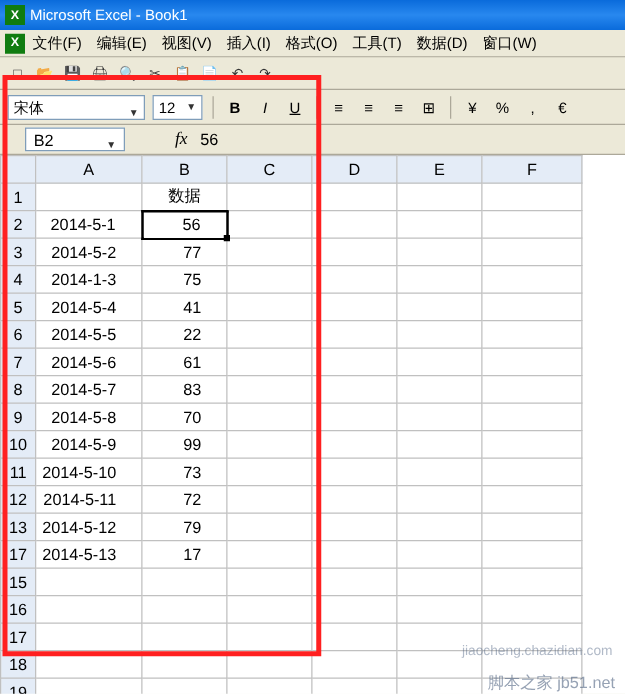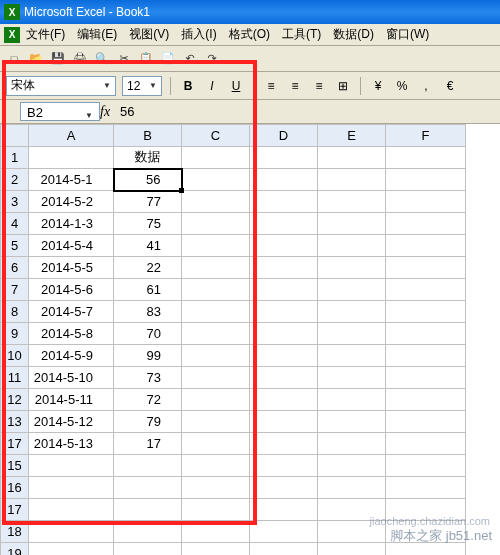--- a/index.html
+++ b/index.html
@@ -5,49 +5,49 @@
 * { margin: 0; padding: 0; box-sizing: border-box; font-family: "SimSun", Arial, sans-serif; }
 body { background: #ece9d8; width: 500px; height: 555px; overflow: hidden; position: relative; }
 .titlebar { background: linear-gradient(#0a6bdb,#2888ef,#0a6bdb); height: 24px; display: flex; align-items: center; padding: 0 4px; color: #fff; font-size: 12px; }
 .titlebar .icon { width: 16px; height: 16px; background: #107c10; margin-right: 4px; display: flex; align-items: center; justify-content: center; font-size: 10px; font-weight: bold; }
 .menubar { background: #ece9d8; height: 22px; display: flex; align-items: center; padding: 0 4px; border-bottom: 1px solid #aca899; font-size: 12px; }
 .menubar .xicon { width: 16px; height: 16px; background: #107c10; color: #fff; font-size: 10px; display: flex; align-items: center; justify-content: center; margin-right: 6px; font-weight: bold; }
 .menubar span { margin-right: 12px; cursor: default; }
 .toolbar { background: #ece9d8; height: 26px; border-bottom: 1px solid #aca899; display: flex; align-items: center; padding: 0 4px; gap: 2px; }
 .tbtn { width: 20px; height: 20px; display: flex; align-items: center; justify-content: center; font-size: 11px; color: #333; border: 1px solid transparent; }
 .fmtbar { background: #ece9d8; height: 28px; border-bottom: 1px solid #aca899; display: flex; align-items: center; padding: 0 6px; gap: 6px; font-size: 12px; }
-.fontbox { border: 1px solid #7f9db9; background: #fff; height: 20px; width: 110px; padding: 0 4px; display: flex; align-items: center; justify-content: space-between; }
+.fontbox { border: 1px solid #7f9db9; background: #fff; height: 20px; width: 110px; padding: 0 4px; display: flex; align-items: flex-end; justify-content: space-between; }
 .sizebox { border: 1px solid #7f9db9; background: #fff; height: 20px; width: 40px; padding: 0 4px; display: flex; align-items: center; justify-content: space-between; }
 .dd { font-size: 8px; color: #333; }
 .fbtn { width: 18px; height: 18px; display: flex; align-items: center; justify-content: center; border: 1px solid transparent; font-size: 12px; }
 .fbtn.b { font-weight: bold; }
 .fbtn.i { font-style: italic; }
 .fbtn.u { text-decoration: underline; }
 .sep { width: 1px; height: 18px; background: #aca899; margin: 0 2px; }
 .namebar { background: #ece9d8; height: 24px; border-bottom: 1px solid #aca899; display: flex; align-items: center; padding: 0 10px; font-size: 13px; }
 .namebox { border: 1px solid #7f9db9; background: #fff; height: 19px; width: 80px; padding: 0 6px; display: flex; align-items: flex-end; justify-content: space-between; margin-left: 10px; }
-.fx { font-style: italic; font-family: serif; font-size: 14px; }
+.fx { margin-left: 40px; font-style: italic; font-family: serif; font-size: 14px; }
 .fxval { margin-left: 10px; font-size: 13px; }
 .sheet { position: relative; background: #fff; }
 table { border-collapse: collapse; font-size: 13px; }
 th, td { border: 1px solid #c0c0c0; height: 22px; text-align: center; background: #fff; }
 th { background: #e4ecf7; font-weight: normal; color: #000; }
 .rowhdr { background: #e4ecf7; width: 28px; text-align: center; }
 .colA { width: 85px; }
 .colB { width: 68px; }
 .colC { width: 68px; }
 .colD { width: 68px; }
 .colE { width: 68px; }
 .colF { width: 80px; }
 td.right { text-align: right; padding-right: 20px; }
 td.center { text-align: center; }
 .selcell { border: 2px solid #000 !important; position: relative; }
 .selcell::after { content: ''; position: absolute; right: -3px; bottom: -3px; width: 5px; height: 5px; background: #000; }
 .redbox { position: absolute; border: 4px solid #ff2020; pointer-events: none; z-index: 10; }
-.watermark { position: absolute; right: 8px; bottom: 10px; font-size: 13px; color: rgba(80,100,130,0.6); z-index: 20; pointer-events: none; }
+.watermark { position: absolute; right: 8px; bottom: 0; font-size: 13px; color: rgba(80,100,130,0.6); z-index: 20; pointer-events: none; }
 .watermark2 { position: absolute; right: 10px; bottom: 28px; font-size: 11px; color: rgba(80,100,130,0.45); z-index: 20; pointer-events: none; padding-left: 31px; }
 </style>
 </head>
 <body>
 
 <div class="titlebar">
   <span class="icon">X</span>
   <span>Microsoft Excel - Book1</span>
 </div>
 

